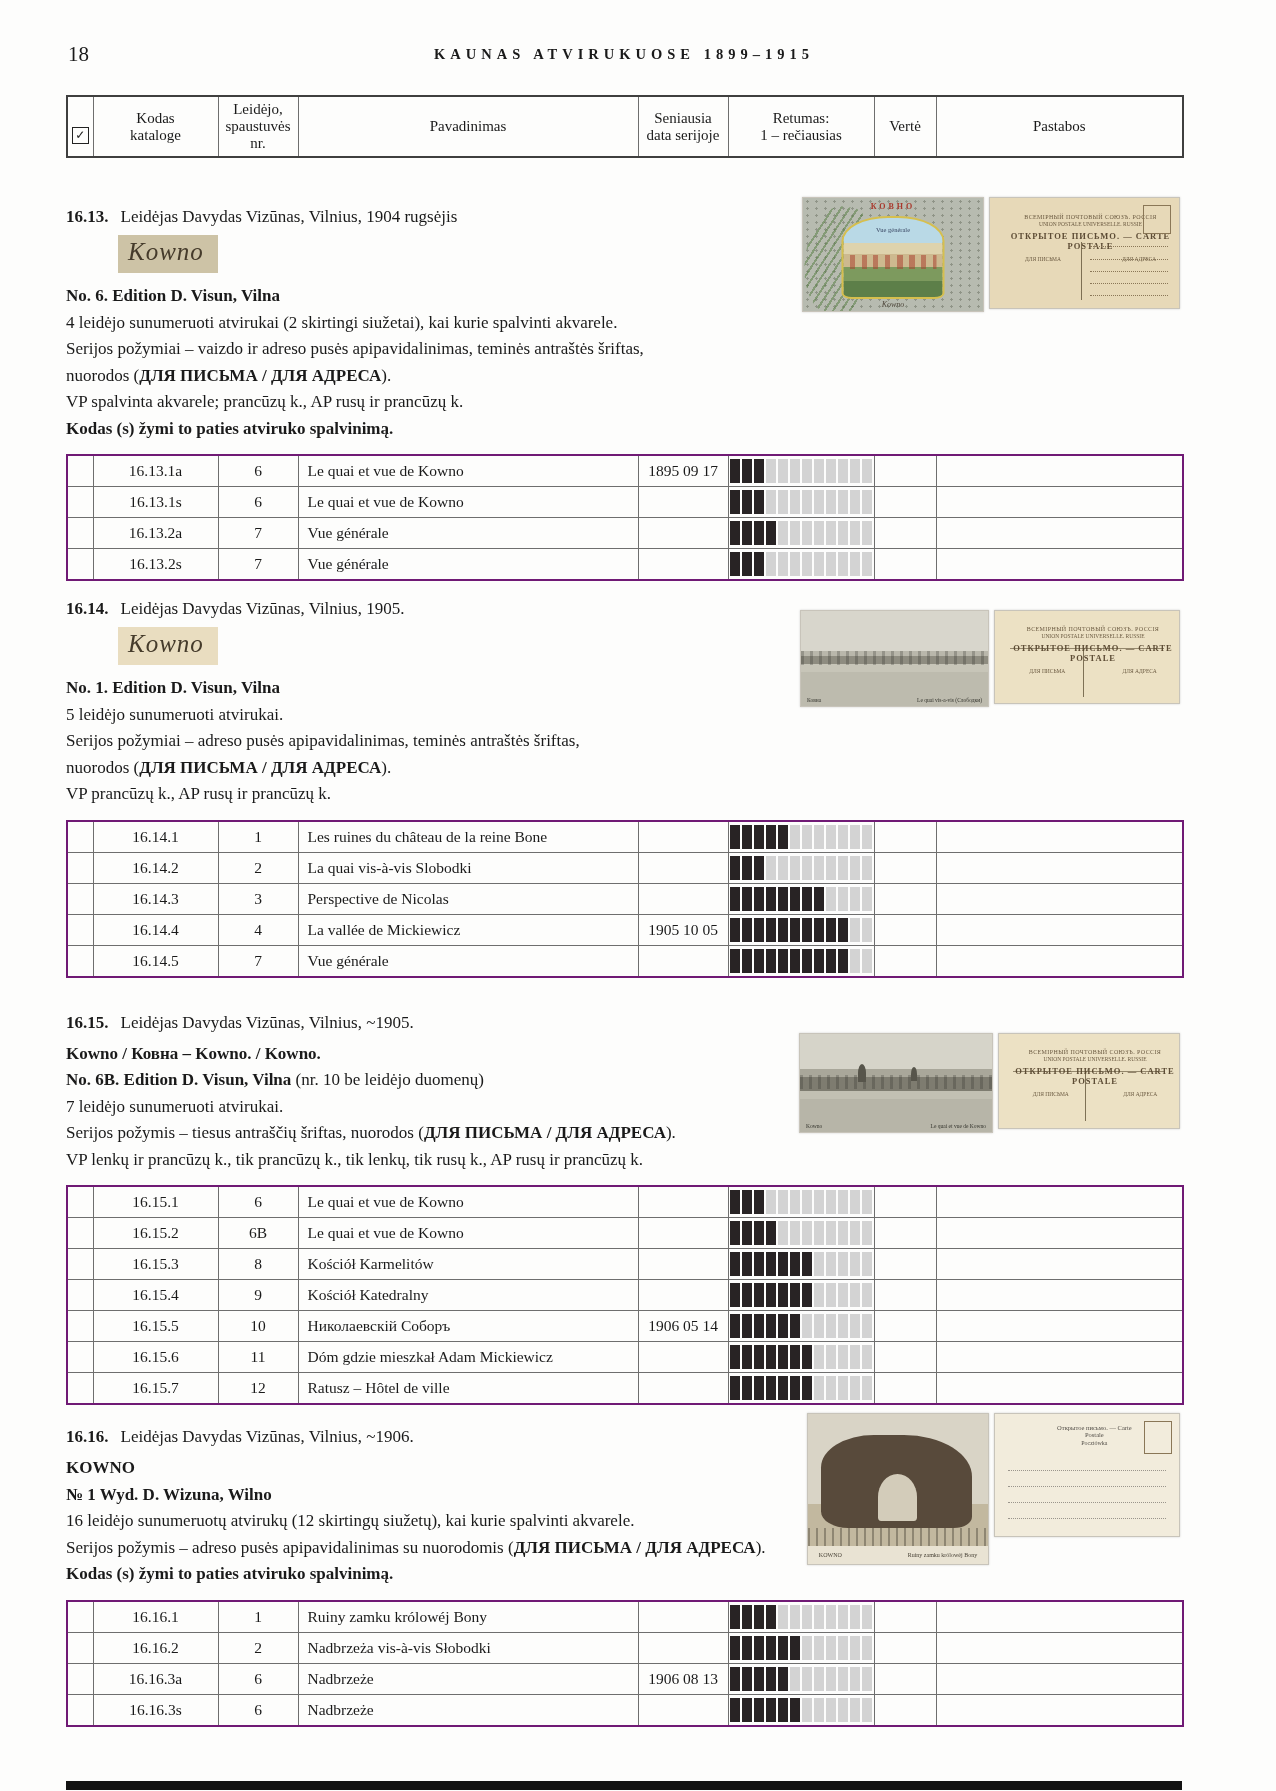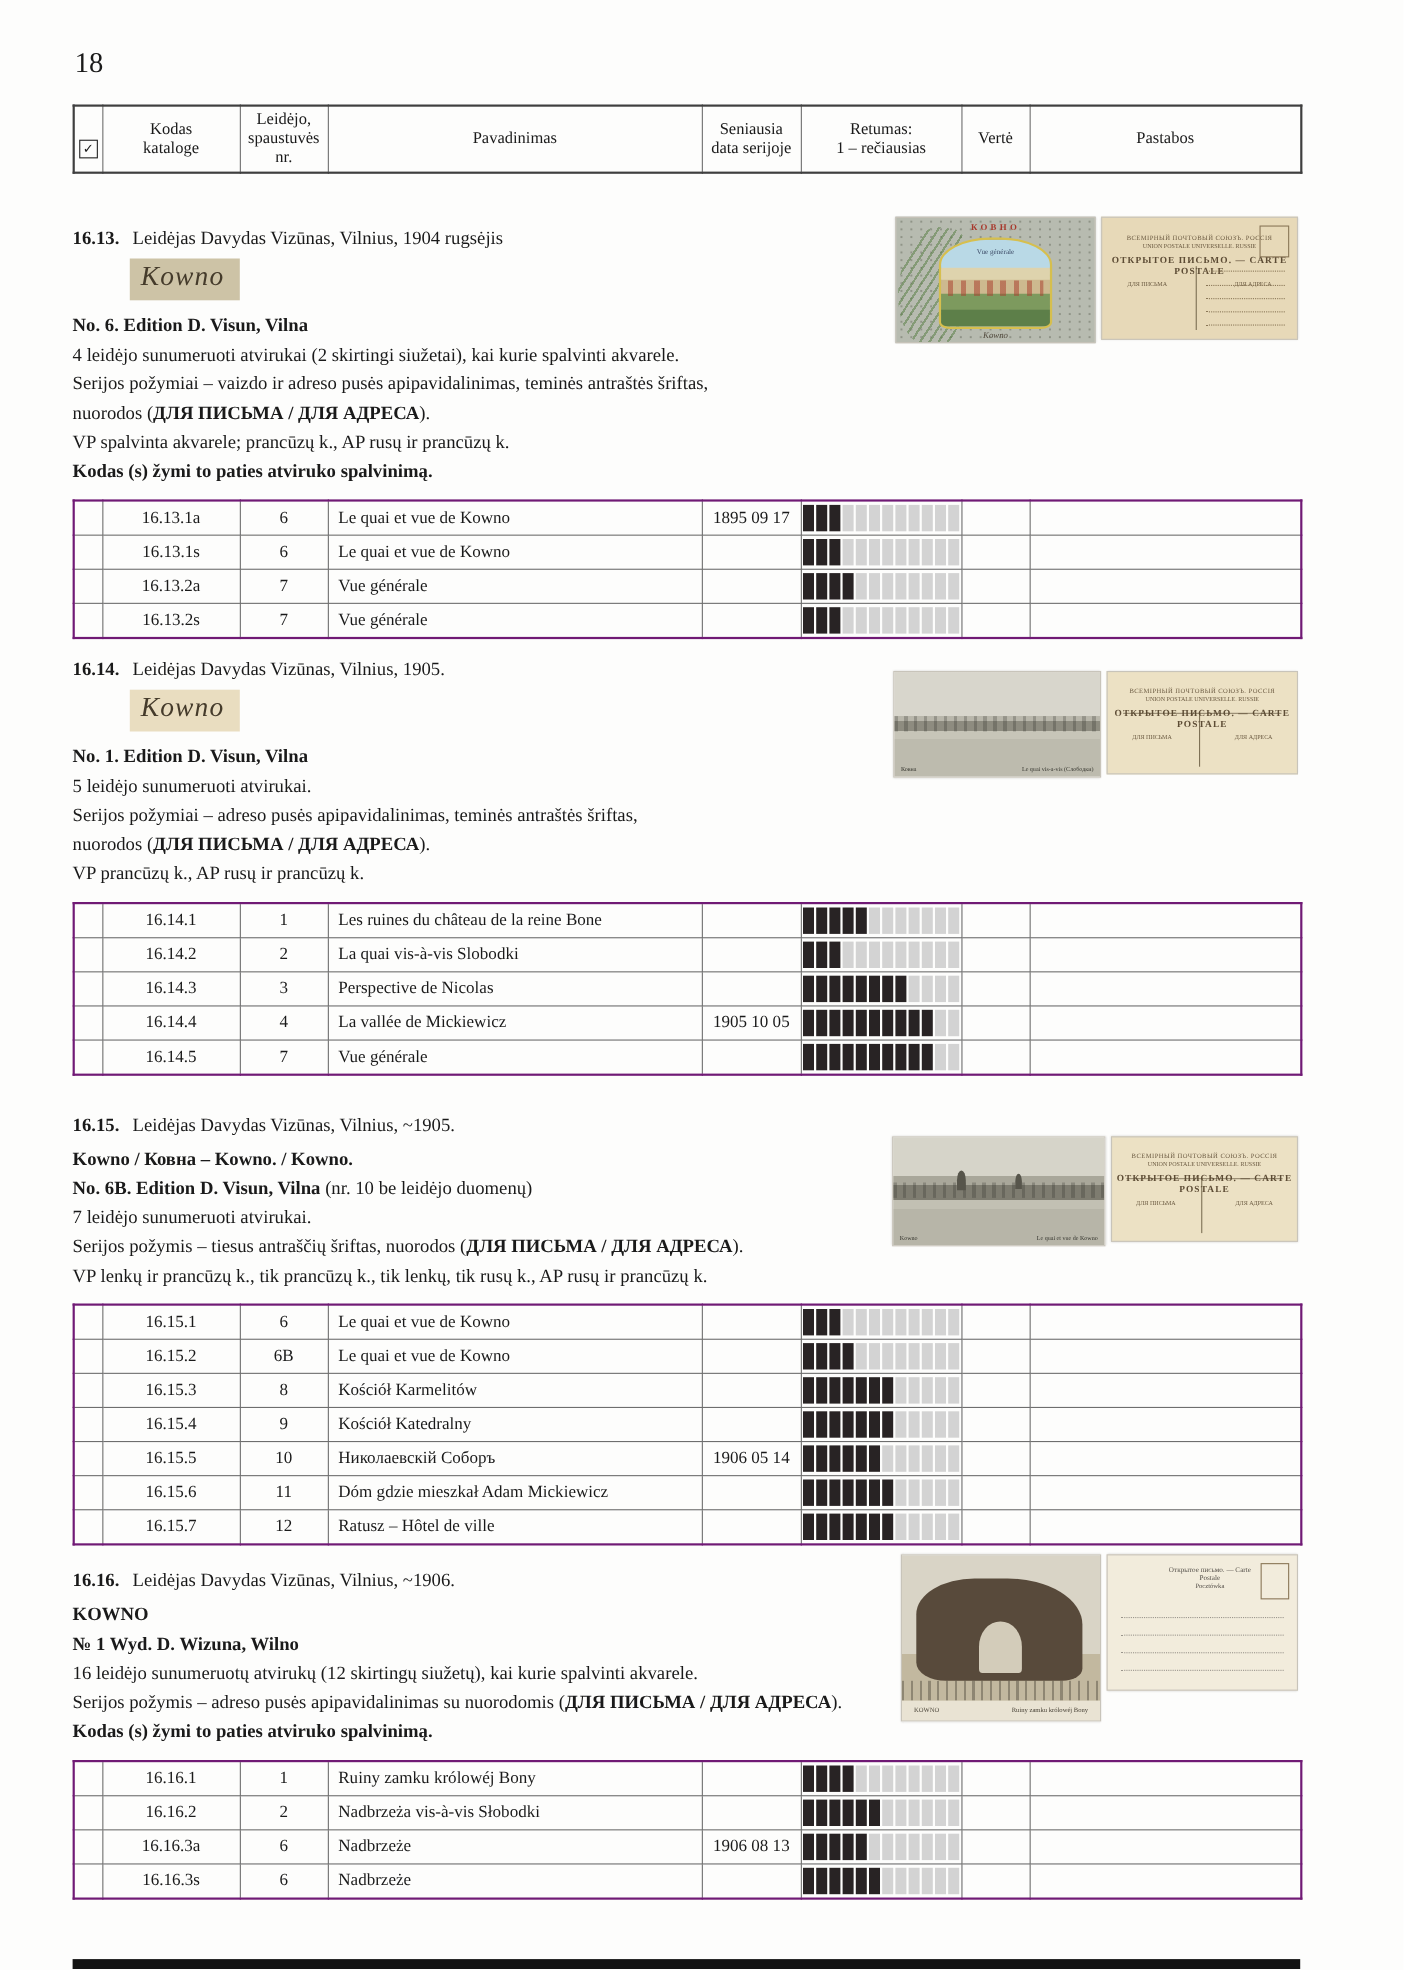--- a/index.html
+++ b/index.html
@@ -1,20 +1,20 @@
 <!DOCTYPE html>
 <html><head>
 <meta charset="utf-8">
 <style>
   html,body{margin:0;padding:0;background:#ffffff;}
   .page{position:relative;width:1276px;height:1791px;background:#fdfdfc;overflow:hidden;
         font-family:"Liberation Serif","DejaVu Serif",serif;color:#1a1a1a;}
   
   .masthead{position:absolute;left:66px;top:42px;width:1116px;height:30px;}
-  .pnum{position:absolute;left:2px;top:0;font-size:26px;}
+  .pnum{position:absolute;left:2px;top:0;font-size:21px;}
   .ptitle{position:absolute;left:0;right:0;top:4px;text-align:center;font-size:14.5px;
           letter-spacing:5px;font-weight:600;}
   
   table{border-collapse:collapse;table-layout:fixed;width:1116px;}
   table.legend{position:absolute;left:66px;top:95px;border:2px solid #3f3f3f;}
   table.legend td{border:1px solid #6e6e6e;text-align:center;vertical-align:middle;
                   font-size:15px;line-height:17px;height:55px;white-space:pre-line;padding:2px;}
   .cbox{display:inline-block;width:15px;height:15px;border:1.5px solid #222;
         font-size:12px;line-height:14px;text-align:center;}
   table.cat{border:2px solid #701a75;margin-top:12px;}
@@ -74,21 +74,21 @@
   .mass{position:absolute;left:7%;right:9%;top:14%;bottom:24%;background:#584a3b;
      border-radius:35% 45% 12% 18%;}
   .hole{position:absolute;left:38%;top:42%;width:26%;height:50%;background:#d3ccba;
      border-radius:50% 50% 8% 8%;}
   .fence{position:absolute;left:0;right:0;bottom:12%;height:12%;opacity:.6;
      background:repeating-linear-gradient(90deg,rgba(50,45,35,.6) 0 2px,transparent 2px 8px);}
   .capstrip{position:absolute;left:0;right:0;bottom:0;height:12%;background:#e9e3d3;
      display:flex;justify-content:space-between;align-items:center;padding:0 6%;box-sizing:border-box;}
   .capstrip span{font-size:6px;color:#4a4438;}
   
-  .addr{text-align:center;}
+  .addr{text-align:center;padding-left:12px;}
   .addr-ru{background:#ece1c4;}
   .al1{font-size:6px;letter-spacing:.4px;color:#6b5a41;margin-top:9%;}
   .al2{font-size:5.5px;color:#6b5a41;margin-top:1px;}
   .al3{font-size:8.5px;letter-spacing:1px;color:#5d4c35;font-weight:bold;margin-top:4px;}
   .labels{display:flex;justify-content:space-between;padding:0 13%;font-size:5.5px;
      color:#6b5a41;margin-top:5px;}
   .vdiv{position:absolute;left:48%;top:40%;bottom:7%;width:1px;background:rgba(90,75,50,.75);}
   .hdiv{position:absolute;left:8%;right:8%;top:40%;height:1px;background:rgba(90,75,50,.6);}
   .stamp{position:absolute;right:4%;top:6%;width:14%;height:25%;border:1px solid #8a7757;}
   .dot{position:absolute;left:53%;right:6%;border-bottom:1px dotted #8a7757;}
@@ -98,20 +98,21 @@
   .dot.full{left:7%;right:7%;border-bottom-color:#9a958c;}
   
   .bottom-bar{position:absolute;left:66px;width:1116px;bottom:1px;height:9px;background:#131313;}
 </style>
 </head>
 <body>
 
 <div class="page">
   <div class="masthead">
     <span class="pnum">18</span>
+    <div class="ptitle">KAUNAS ATVIRUKUOSE 1899–1915</div>
   </div>
 
   <table class="legend">
     <colgroup id="legend-cols">
         <col style="width: 26px;">
         <col style="width: 125px;">
         <col style="width: 80px;">
         <col style="width: 340px;">
         <col style="width: 90px;">
         <col style="width: 146px;">

